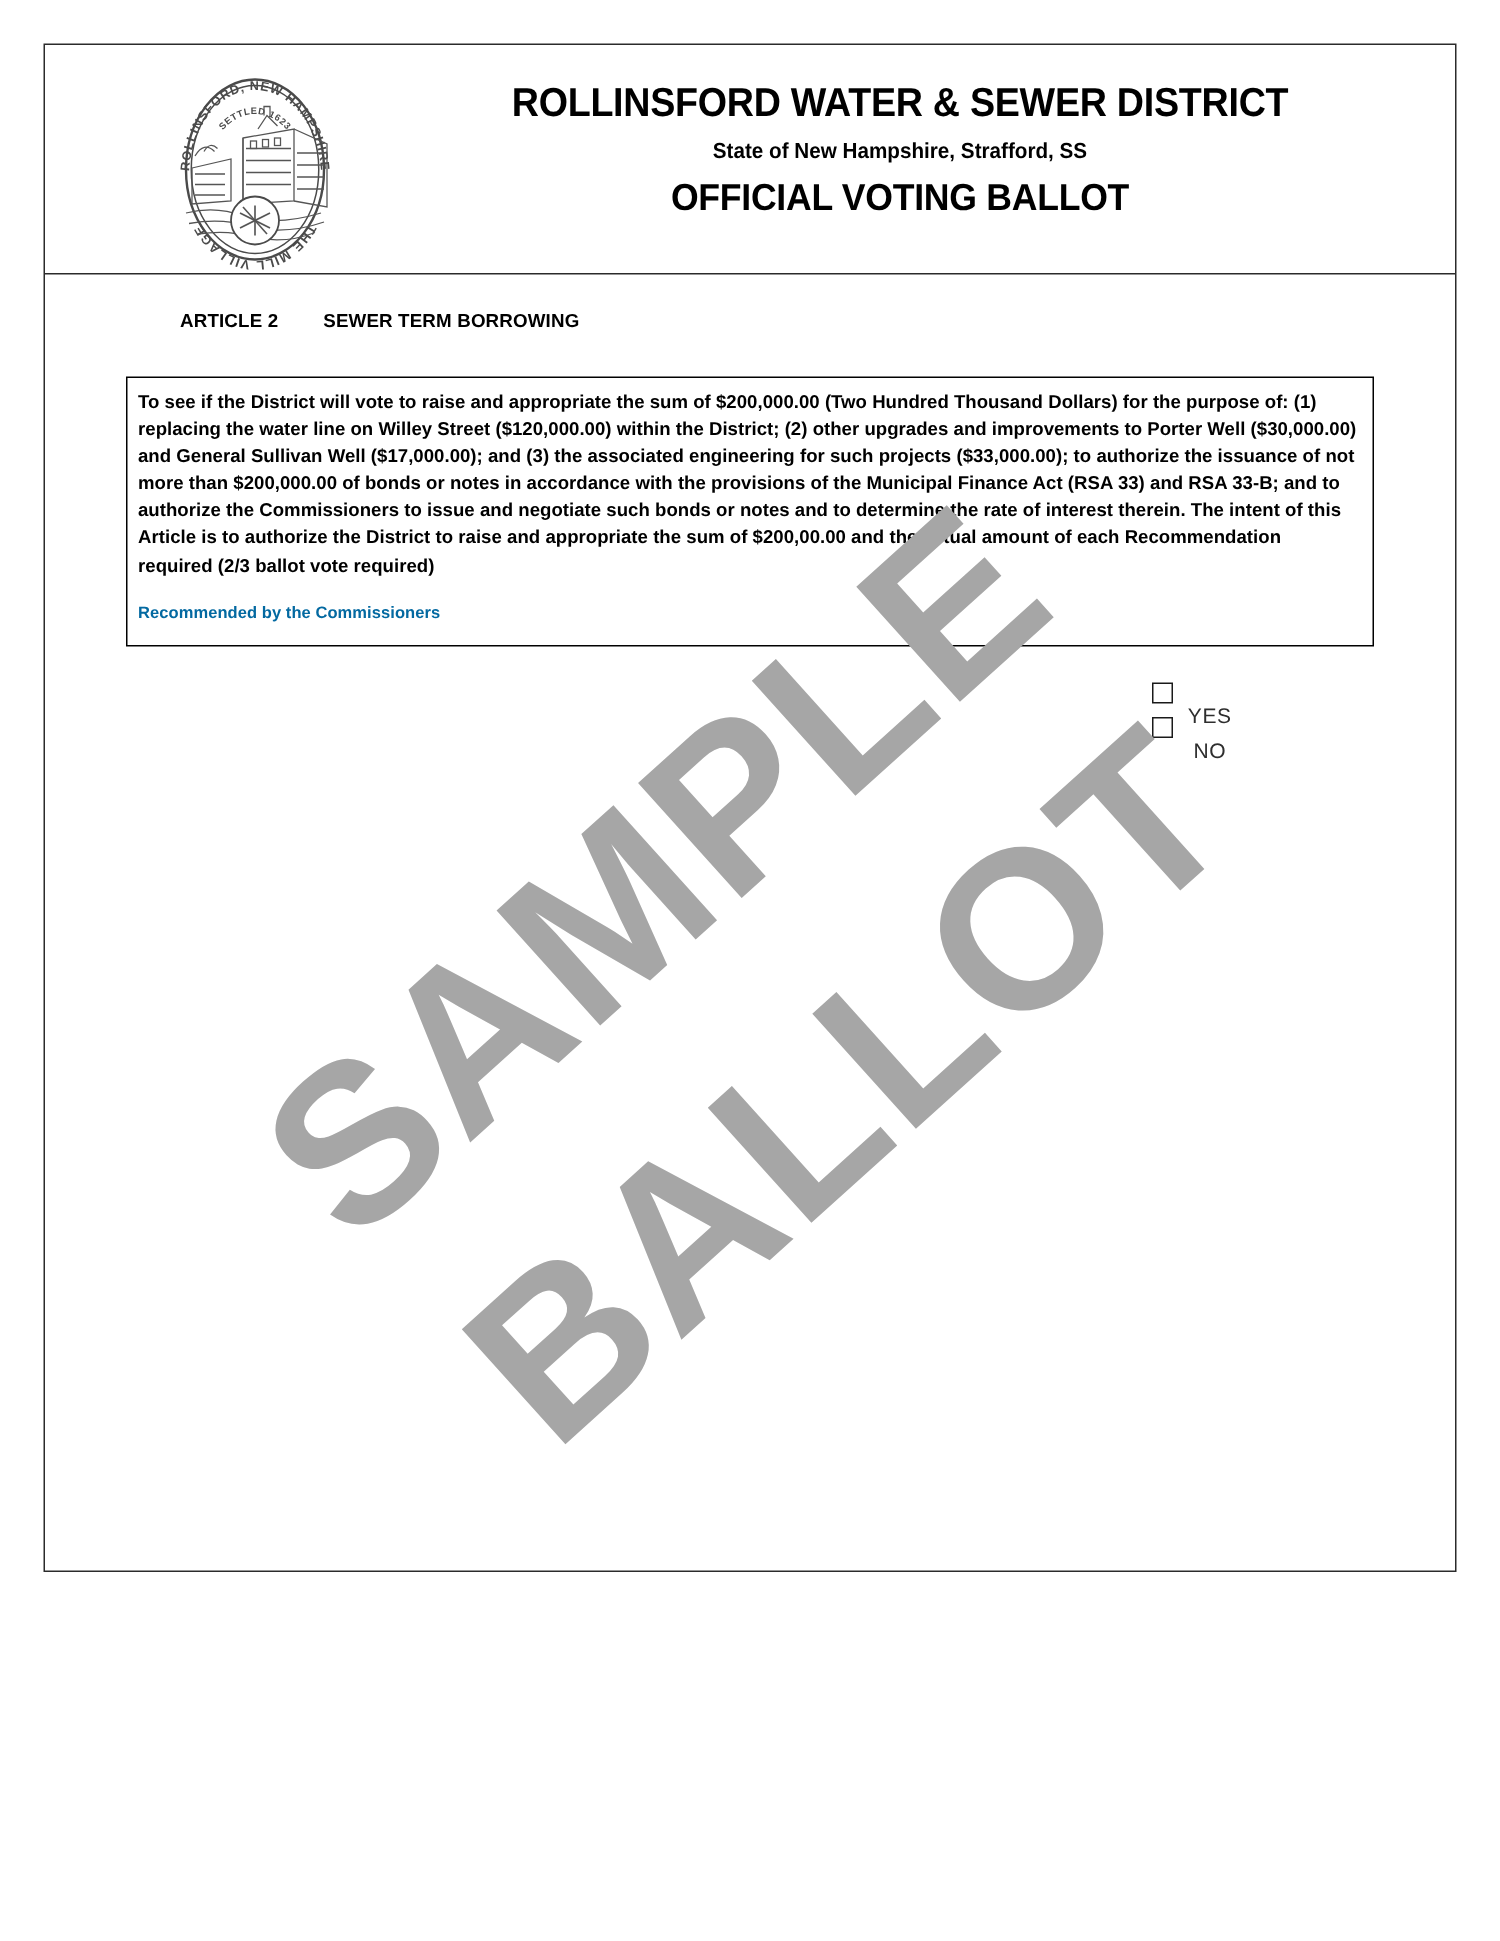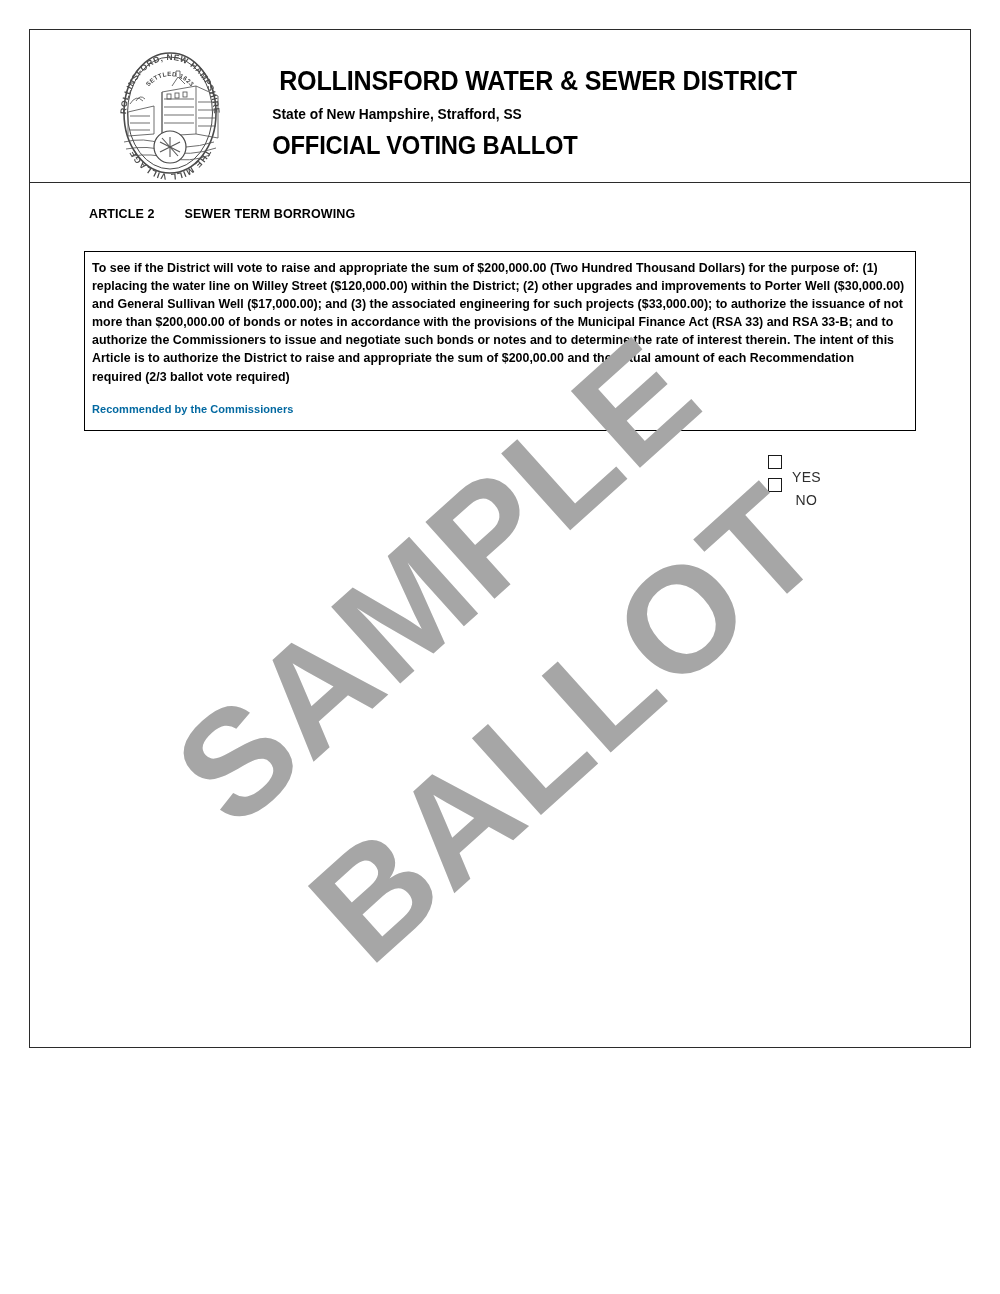--- a/index.html
+++ b/index.html
@@ -40,22 +40,23 @@
     position: absolute;
     left: 76px;
     top: 16px;
     width: 128px;
     height: 134px;
   }
 
   #header-titles {
     position: absolute;
     left: 225px;
-    top: 36px;
+    top: 23px;
     width: 690px;
+    text-align: center;
   }
 
   #org-title {
     font-size: 27px;
     font-weight: bold;
     letter-spacing: -0.2px;
     transform: scaleX(0.93);
     transform-origin: center top;
     white-space: nowrap;
     line-height: 1.12;
@@ -83,21 +84,21 @@
   
   #article-heading {
     position: absolute;
     left: 59px;
     top: 177px;
     font-size: 12.5px;
     font-weight: bold;
     letter-spacing: 0.1px;
     white-space: nowrap;
   }
-  #article-number { margin-right: 30px; }
+  #article-number { margin-right: 30px; margin-left: 31px; }
 
   
   #article-box {
     position: absolute;
     left: 54px;
     top: 221px;
     width: 832px;
     height: 180px;
     border: 1.3px solid #000000;
     box-sizing: border-box;

